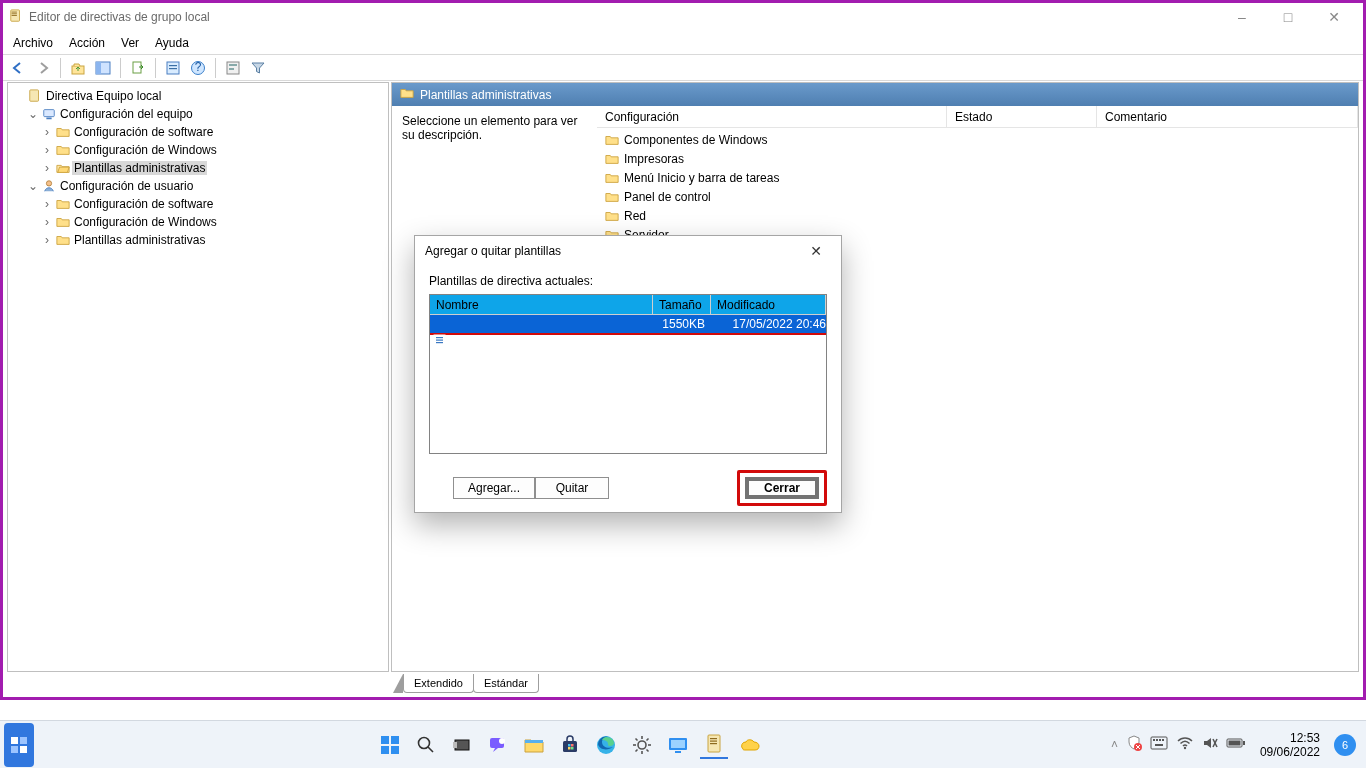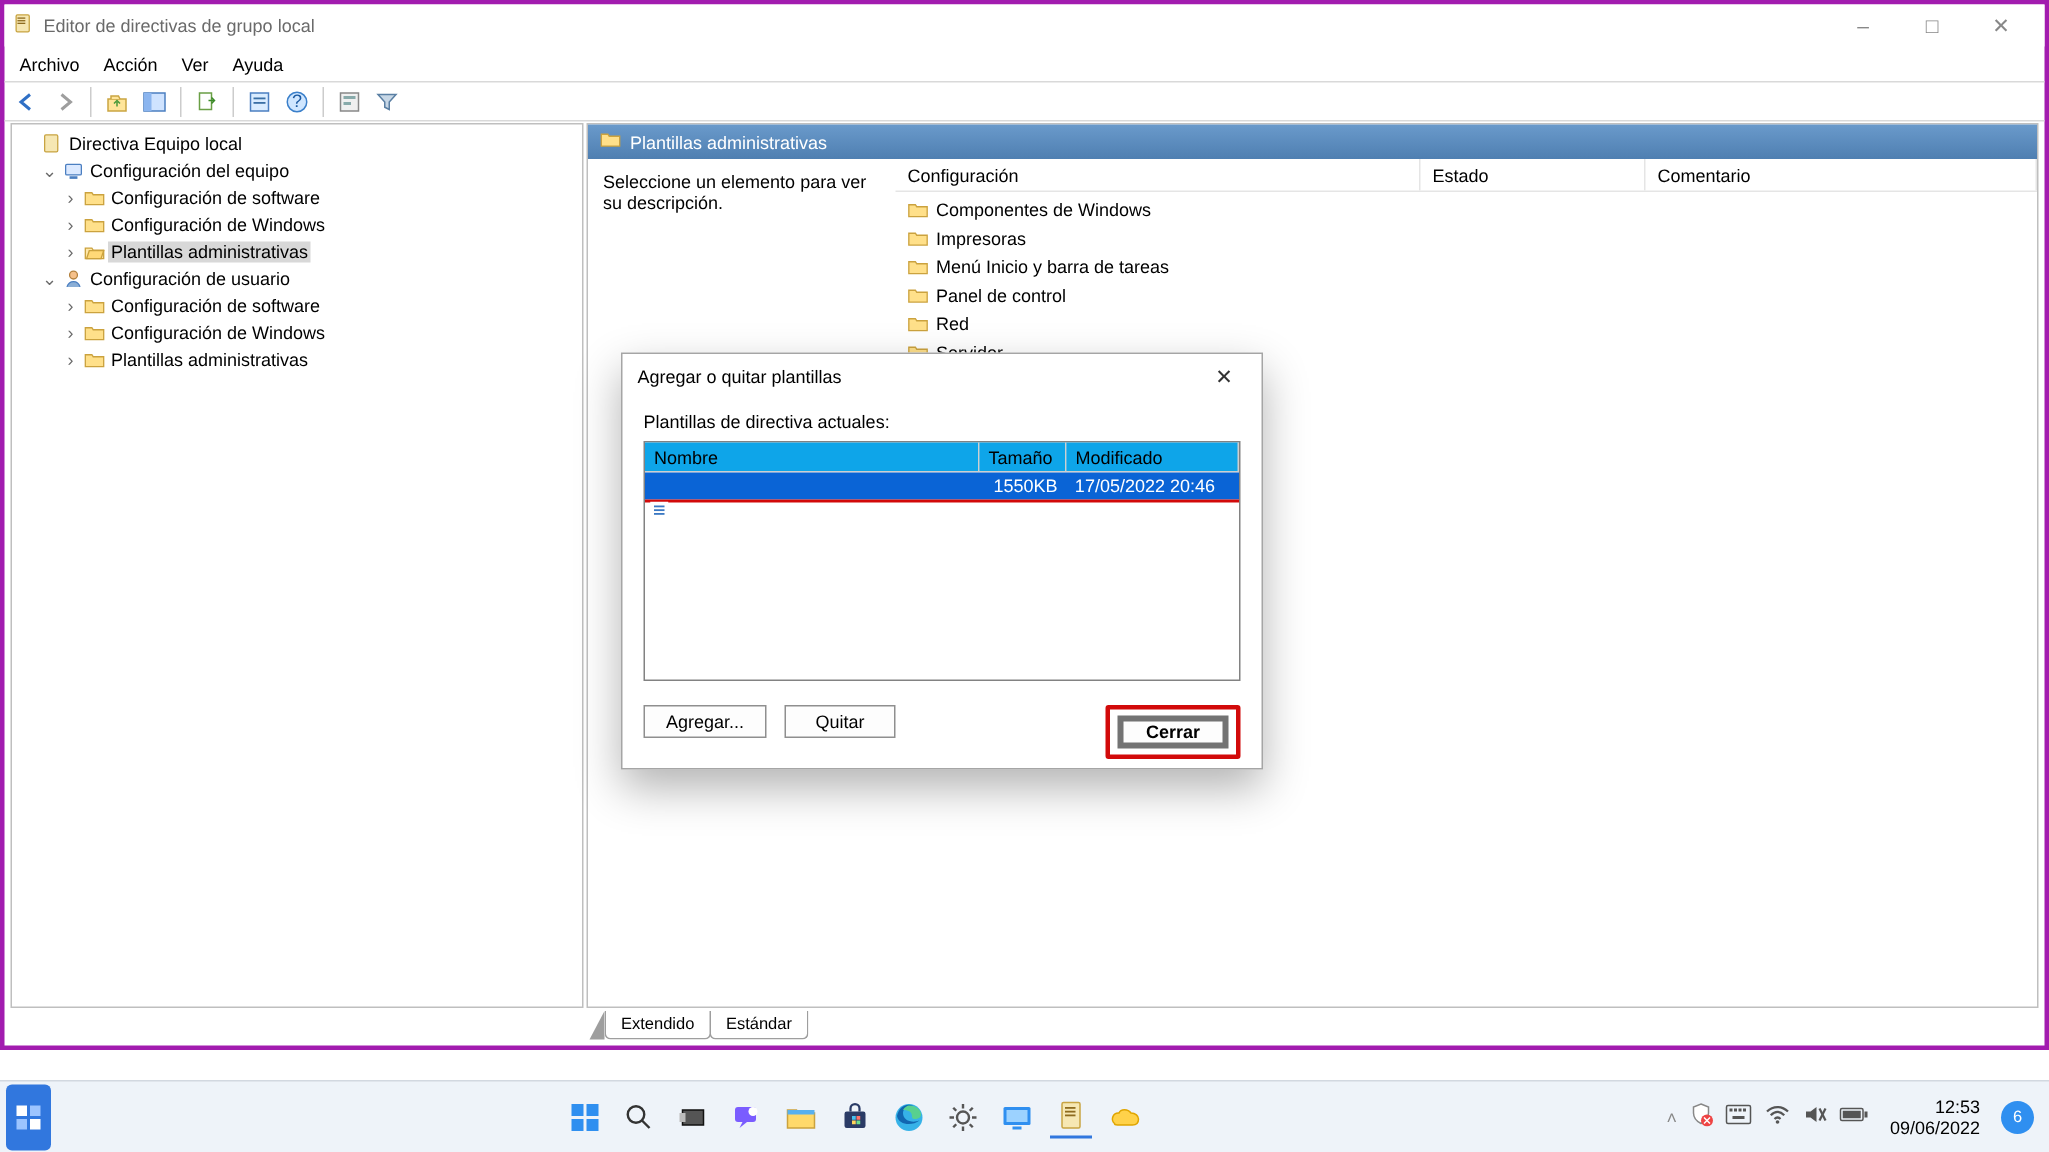--- a/index.html
+++ b/index.html
@@ -50,23 +50,23 @@
 .dlg-close { font-size:14px; width:30px; text-align:center; color:#333;}
 .dlg-body  { padding:4px 14px 10px 14px;}
 .dlg-lbl   { margin:4px 0 6px 0;}
 .dlg-list  { border:1px solid #828282; height:160px; background:#fff;}
 .dlg-list-hdr{display:flex; height:20px; border-bottom:1px solid #cfcfcf;}
 .dlg-list-hdr div{border-right:1px solid #cfcfcf; padding:0 6px; display:flex; align-items:center; background:#0ea5e9;}
 .dlc1{flex:1;} .dlc2{width:58px;} .dlc3{width:115px;}
 .dlg-row   { display:flex; height:18px; align-items:center; background:#0a64d6; color:#fff;}
 .dlg-row .c1{flex:1; display:flex; align-items:center; gap:3px; padding-left:3px;margin-top:36px;}
 .dlg-row .c2{width:58px; text-align:right; padding-right:6px;}
-.dlg-row .c3{width:115px; padding-right:16px; text-align:right;}
+.dlg-row .c3{width:115px; padding-right:0; text-align:right;}
 .dlg-redline{height:2px; background:#d20a0a;}
-.dlg-btns  { display:flex; gap:12px; margin-top:16px; }
+.dlg-btns  { display:flex; margin-top:16px; align-items:center;margin-left:24px;}
 .btn       { border:1px solid #8f8f8f; background:#fdfdfd; height:22px; padding:0 14px; min-width:74px; display:flex; align-items:center; justify-content:center;}
 .dlg-btns .spacer{flex:1;}
 .cerrar-frame{border:3px solid #d20a0a; padding:4px 5px; border-radius:2px;}
 .btn.primary{border:4px solid #737373;font-weight:bold;}
 
 
 .taskbar   { position:absolute; left:0; bottom:0; width:1366px; height:48px; background:#eef3f9; border-top:1px solid #d2d8e0;
              display:flex; align-items:center;}
 .taskbar .left-tb{width:40px; display:flex; align-items:center; justify-content:flex-start; height:100%;}
 .start-big { width:30px; height:44px; background:#3177de; border-radius:4px; margin-left:4px;

